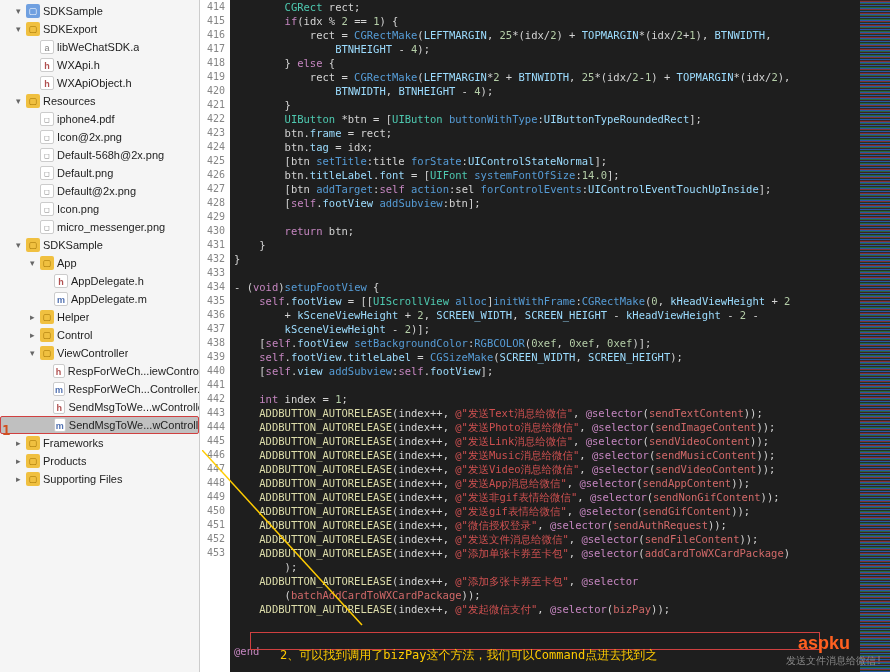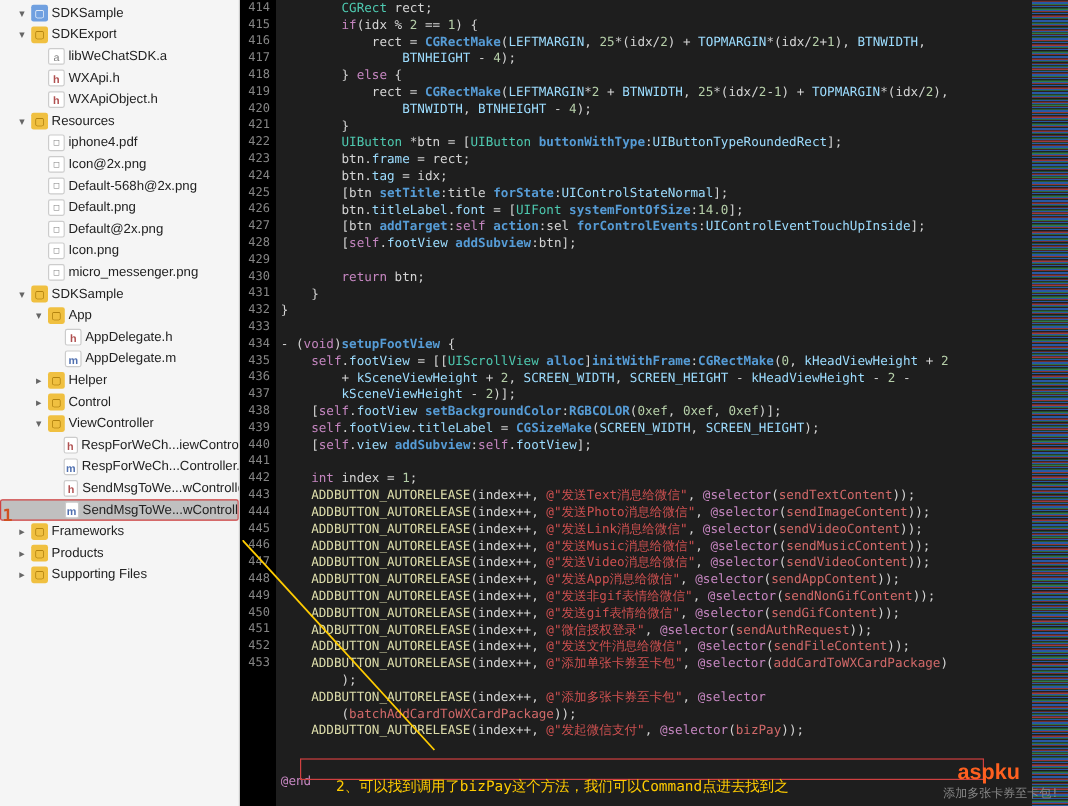--- a/index.html
+++ b/index.html
@@ -14,25 +14,25 @@
 .ficon.folder { background:#f0c040; color:#a07000; }
 .ficon.folder.blue { background:#70a0e0; color:#fff; }
 .ficon.h { background:#fff; border:1px solid #ccc; color:#b05050; font-weight:bold; }
 .ficon.m { background:#fff; border:1px solid #ccc; color:#5070b0; font-weight:bold; }
 .ficon.a { background:#fff; border:1px solid #ccc; color:#808080; }
 .ficon.img { background:#fff; border:1px solid #ccc; color:#808080; font-size:7px; }
 .flabel { color:#222; white-space:nowrap; overflow:hidden; }
 .marker1 { position:absolute; left:2px; top:422px; color:#d05020; font-size:14px; font-weight:bold; }
 
 .editor { flex:1; background:#1e1e1e; display:flex; overflow:hidden; position:relative; }
-.gutter { width:30px; background:#000000; color:#858585; text-align:right; padding-right:5px; font-size:10px; line-height:14px; user-select:none; }
+.gutter { width:30px; background:#ffffff; color:#858585; text-align:right; padding-right:5px; font-size:10px; line-height:14px; user-select:none; }
 .code { flex:1; color:#d4d4d4; font-size:10.5px; line-height:14px; white-space:pre; overflow:hidden; padding-left:4px; }
 .minimap { width:30px; background:#1a1a1a; background-image:repeating-linear-gradient(0deg,#3080ff 0px,#3080ff 1px,transparent 1px,transparent 3px),repeating-linear-gradient(0deg,#40c060 0px,transparent 2px,#ff5050 2px,transparent 4px); opacity:.6; }
 
-.kw { color:#c586c0; } .type { color:#4ec9b0; } .fn { color:#569cd6;font-weight:bold; }
+.kw { color:#c586c0; } .type { color:#4ec9b0; } .fn { color:#569cd6; }
 .num { color:#b5cea8; } .str { color:#ce5050; }
 .const { color:#9cdcfe;text-align:right; } .sel { color:#d16969; }
 .macro { color:#dcdcaa; } .self { color:#c586c0; }
 
 .callout { position:absolute; left:250px; right:70px; top:632px; border:1px solid #d04040; height:18px; }
 .watermark { position:absolute; right:8px; bottom:4px; color:#888; font-size:10px; }
 .logo { position:absolute; right:40px; bottom:18px; color:#ff6020; font-size:18px; font-weight:bold; font-family:Arial; }
 .footer-text { position:absolute; bottom:8px; left:280px; color:#ffcc00; font-size:12px; }
 .line-arrow { position:absolute; left:202px; top:450px; width:200px; height:180px; pointer-events:none; }
 </style>
@@ -268,14 +268,14 @@
 
 <span class="kw">@end</span></div>
     <div class="minimap"></div>
   </div>
   <svg class="line-arrow">
       <line x1="0" y1="0" x2="160" y2="175" stroke="#ffcc00" stroke-width="1.5"></line>
     </svg>
   <div class="callout"></div>
   <div class="footer-text">2、可以找到调用了bizPay这个方法，我们可以Command点进去找到之</div>
   <div class="logo">aspku</div>
-  <div class="watermark">添加多张卡券至卡包!</div>
+  <div class="watermark">发送文件消息给微信!</div>
 </div>
 
 </body></html>

